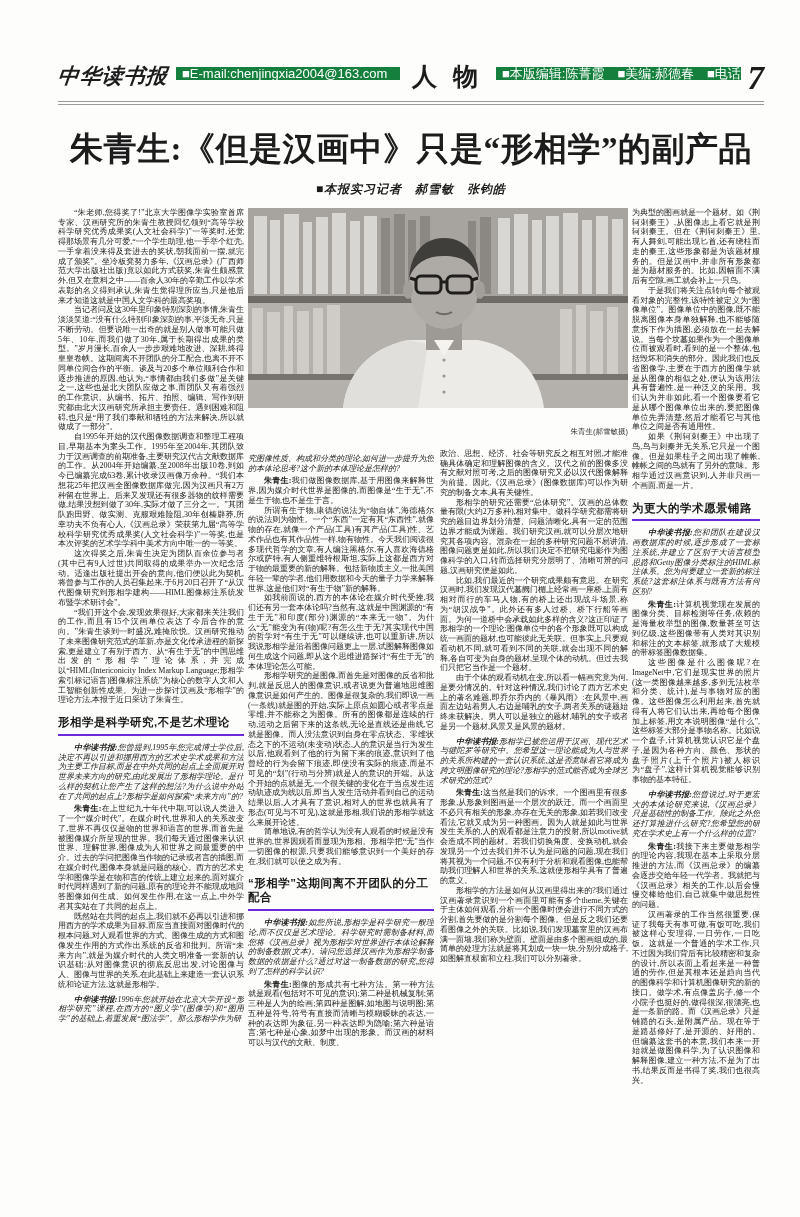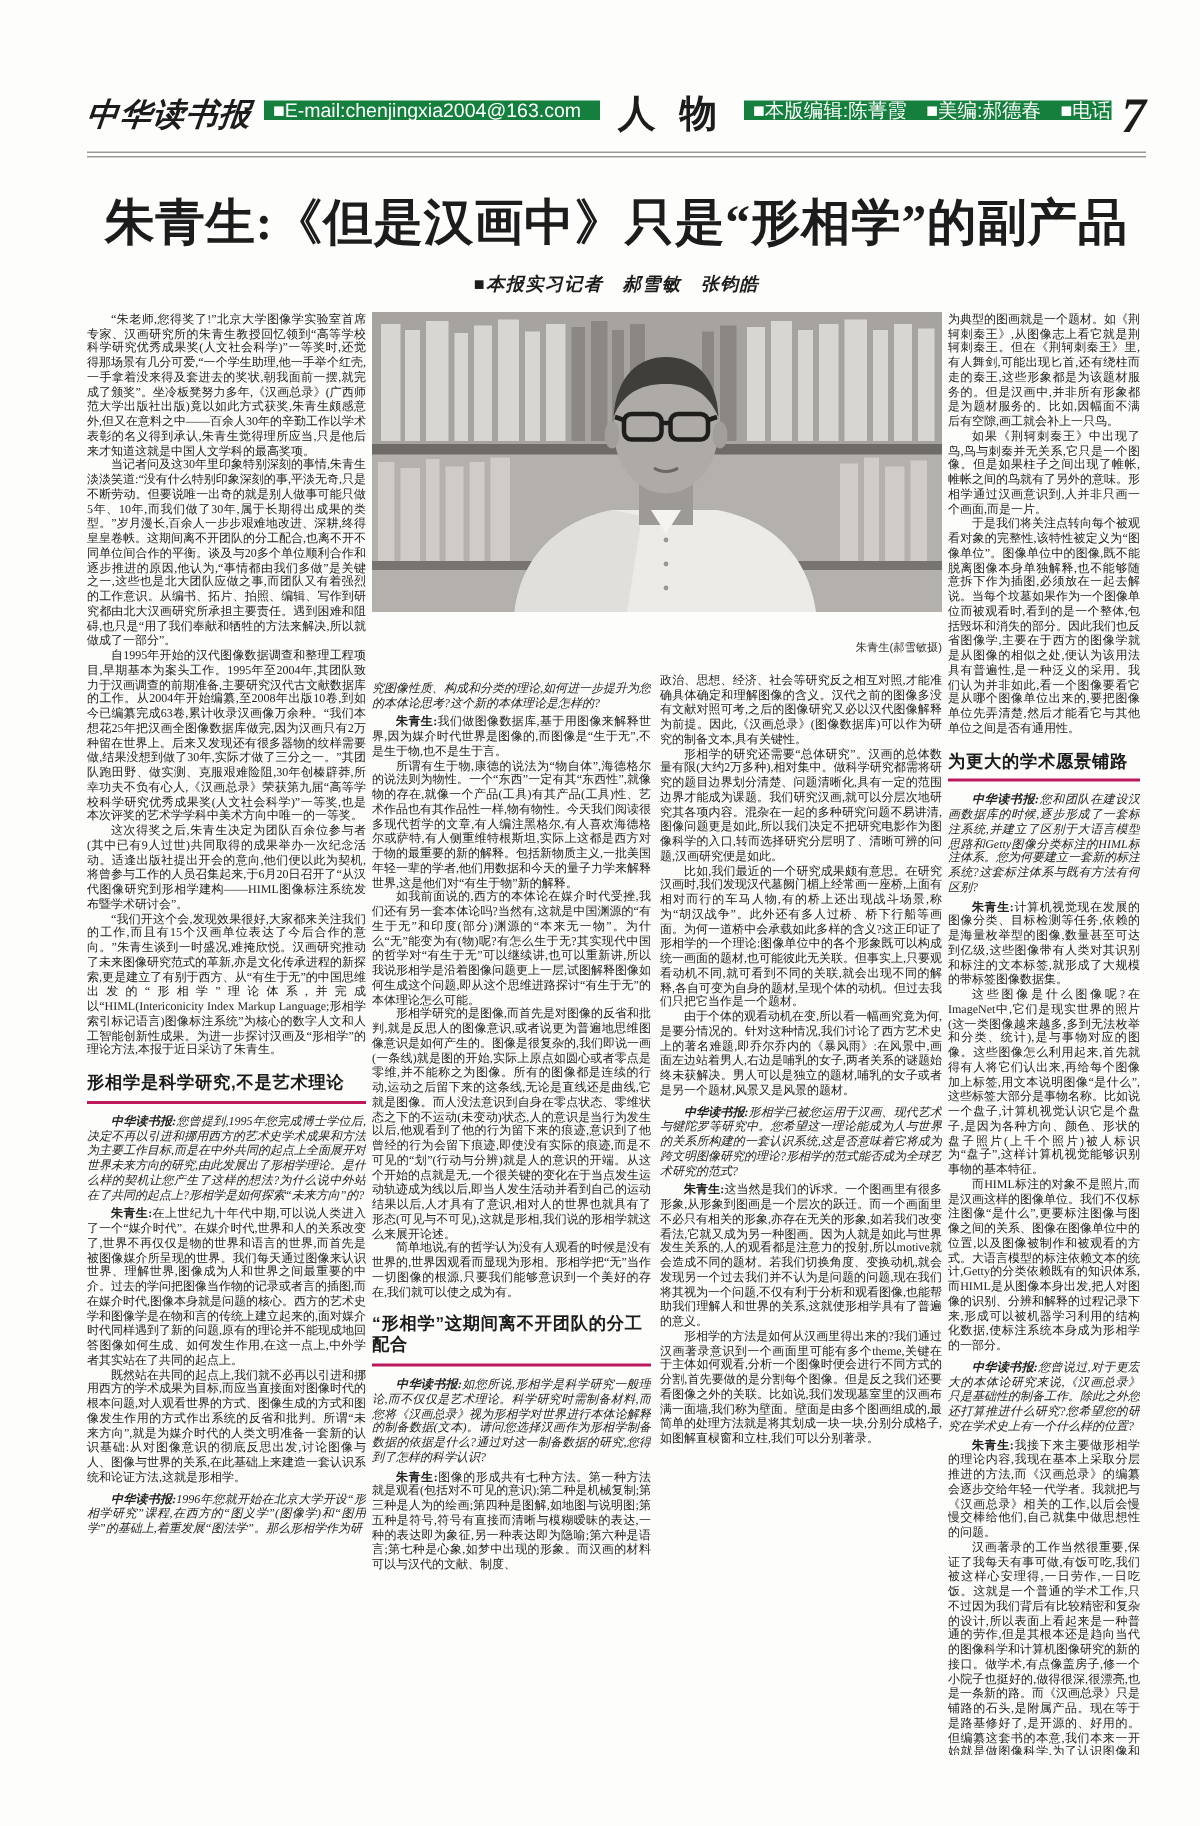--- a/index.html
+++ b/index.html
@@ -62,21 +62,21 @@
   .para{text-indent:2em;}
   .cont{text-indent:0 !important;}
   .q{font-style:italic;text-indent:2em;margin-top:5px !important;color:#111;}
   .q b{font-style:italic;}
   .a{text-indent:2em;margin-top:3px !important;}
   .a b{font-style:normal;}
   .sec-head{
     font-family:"Liberation Sans","DejaVu Sans",sans-serif;
     font-size:11.5px;font-weight:bold;letter-spacing:0.5px;
     margin:10px 0 7px 0;padding:1px 0 4px 0;
-    border-bottom:2px solid #be185d;line-height:1.2;
+    border-bottom:2px solid #6d28d9;line-height:1.2;
   }
   
   figure{margin:0 0 12px 0;}
   .photo{width:380px;height:200px;background:#b9b6b1;overflow:hidden;}
   .photo svg{display:block;}
   figcaption{
     text-align:right;font-size:7.5px;margin-top:19px;color:#333;
     font-family:"Liberation Sans","DejaVu Sans",sans-serif;
   }
 </style>
@@ -204,26 +204,25 @@
             <p class="para">由于个体的观看动机在变,所以看一幅画究竟为何,是要分情况的。针对这种情况,我们讨论了西方艺术史上的著名难题,即乔尔乔内的《暴风雨》:在风景中,画面左边站着男人,右边是哺乳的女子,两者关系的谜题始终未获解决。男人可以是独立的题材,哺乳的女子或者是另一个题材,风景又是风景的题材。</p>
             <p class="q"><b>中华读书报:</b>形相学已被您运用于汉画、现代艺术与犍陀罗等研究中。您希望这一理论能成为人与世界的关系所构建的一套认识系统,这是否意味着它将成为跨文明图像研究的理论?形相学的范式能否成为全球艺术研究的范式?</p>
             <p class="a"><b>朱青生:</b>这当然是我们的诉求。一个图画里有很多形象,从形象到图画是一个层次的跃迁。而一个画面里不必只有相关的形象,亦存在无关的形象,如若我们改变看法,它就又成为另一种图画。因为人就是如此与世界发生关系的,人的观看都是注意力的投射,所以motive就会造成不同的题材。若我们切换角度、变换动机,就会发现另一个过去我们并不认为是问题的问题,现在我们将其视为一个问题,不仅有利于分析和观看图像,也能帮助我们理解人和世界的关系,这就使形相学具有了普遍的意义。</p>
             <p class="para">形相学的方法是如何从汉画里得出来的?我们通过汉画著录意识到一个画面里可能有多个theme,关键在于主体如何观看,分析一个图像时便会进行不同方式的分割,首先要做的是分割每个图像。但是反之我们还要看图像之外的关联。比如说,我们发现墓室里的汉画布满一面墙,我们称为壁面。壁面是由多个图画组成的,最简单的处理方法就是将其划成一块一块,分别分成格子,如图解直棂窗和立柱,我们可以分别著录。</p>
           </div>
       </div>
     </div>
 
     <div class="col">
         <p class="para cont">为典型的图画就是一个题材。如《荆轲刺秦王》,从图像志上看它就是荆轲刺秦王。但在《荆轲刺秦王》里,有人舞剑,可能出现匕首,还有绕柱而走的秦王,这些形象都是为该题材服务的。但是汉画中,并非所有形象都是为题材服务的。比如,因幅面不满后有空隙,画工就会补上一只鸟。</p>
+        <p class="para">于是我们将关注点转向每个被观看对象的完整性,该特性被定义为“图像单位”。图像单位中的图像,既不能脱离图像本身单独解释,也不能够随意拆下作为插图,必须放在一起去解说。当每个坟墓如果作为一个图像单位而被观看时,看到的是一个整体,包括毁坏和消失的部分。因此我们也反省图像学,主要在于西方的图像学就是从图像的相似之处,便认为该用法具有普遍性,是一种泛义的采用。我们认为并非如此,看一个图像要看它是从哪个图像单位出来的,要把图像单位先弄清楚,然后才能看它与其他单位之间是否有通用性。</p>
         <p class="para">如果《荆轲刺秦王》中出现了鸟,鸟与刺秦并无关系,它只是一个图像。但是如果柱子之间出现了帷帐,帷帐之间的鸟就有了另外的意味。形相学通过汉画意识到,人并非只画一个画面,而是一片。</p>
-        <p class="para">于是我们将关注点转向每个被观看对象的完整性,该特性被定义为“图像单位”。图像单位中的图像,既不能脱离图像本身单独解释,也不能够随意拆下作为插图,必须放在一起去解说。当每个坟墓如果作为一个图像单位而被观看时,看到的是一个整体,包括毁坏和消失的部分。因此我们也反省图像学,主要在于西方的图像学就是从图像的相似之处,便认为该用法具有普遍性,是一种泛义的采用。我们认为并非如此,看一个图像要看它是从哪个图像单位出来的,要把图像单位先弄清楚,然后才能看它与其他单位之间是否有通用性。</p>
         <h2 class="sec-head">为更大的学术愿景铺路</h2>
         <p class="q"><b>中华读书报:</b>您和团队在建设汉画数据库的时候,逐步形成了一套标注系统,并建立了区别于大语言模型思路和Getty图像分类标注的HIML标注体系。您为何要建立一套新的标注系统?这套标注体系与既有方法有何区别?</p>
         <p class="a"><b>朱青生:</b>计算机视觉现在发展的图像分类、目标检测等任务,依赖的是海量枚举型的图像,数量甚至可达到亿级,这些图像带有人类对其识别和标注的文本标签,就形成了大规模的带标签图像数据集。</p>
         <p class="para">这些图像是什么图像呢?在ImageNet中,它们是现实世界的照片(这一类图像越来越多,多到无法枚举和分类、统计),是与事物对应的图像。这些图像怎么利用起来,首先就得有人将它们认出来,再给每个图像加上标签,用文本说明图像“是什么”,这些标签大部分是事物名称。比如说一个盘子,计算机视觉认识它是个盘子,是因为各种方向、颜色、形状的盘子照片(上千个照片)被人标识为“盘子”,这样计算机视觉能够识别事物的基本特征。</p>
-        <p class="para">而HIML标注的对象不是照片,而是汉画这样的图像单位。我们不仅标注图像“是什么”,更要标注图像与图像之间的关系、图像在图像单位中的位置,以及图像被制作和被观看的方式。大语言模型的标注依赖文本的统计,Getty的分类依赖既有的知识体系,而HIML是从图像本身出发,把人对图像的识别、分辨和解释的过程记录下来,形成可以被机器学习利用的结构化数据,使标注系统本身成为形相学的一部分。</p>
         <p class="q"><b>中华读书报:</b>您曾说过,对于更宏大的本体论研究来说,《汉画总录》只是基础性的制备工作。除此之外您还打算推进什么研究?您希望您的研究在学术史上有一个什么样的位置?</p>
         <p class="a"><b>朱青生:</b>我接下来主要做形相学的理论内容,我现在基本上采取分层推进的方法,而《汉画总录》的编纂会逐步交给年轻一代学者。我就把与《汉画总录》相关的工作,以后会慢慢交棒给他们,自己就集中做思想性的问题。</p>
         <p class="para">汉画著录的工作当然很重要,保证了我每天有事可做,有饭可吃,我们被这样心安理得,一日劳作,一日吃饭。这就是一个普通的学术工作,只不过因为我们背后有比较精密和复杂的设计,所以表面上看起来是一种普通的劳作,但是其根本还是趋向当代的图像科学和计算机图像研究的新的接口。做学术,有点像盖房子,修一个小院子也挺好的,做得很深,很漂亮,也是一条新的路。而《汉画总录》只是铺路的石头,是附属产品。现在等于是路基修好了,是开源的、好用的。但编纂这套书的本意,我们本来一开始就是做图像科学,为了认识图像和解释图像,建立一种方法,不是为了出书,结果反而是书得了奖,我们也很高兴。</p>
       </div>
 
   </div>
 </div>
 
 </body></html>

